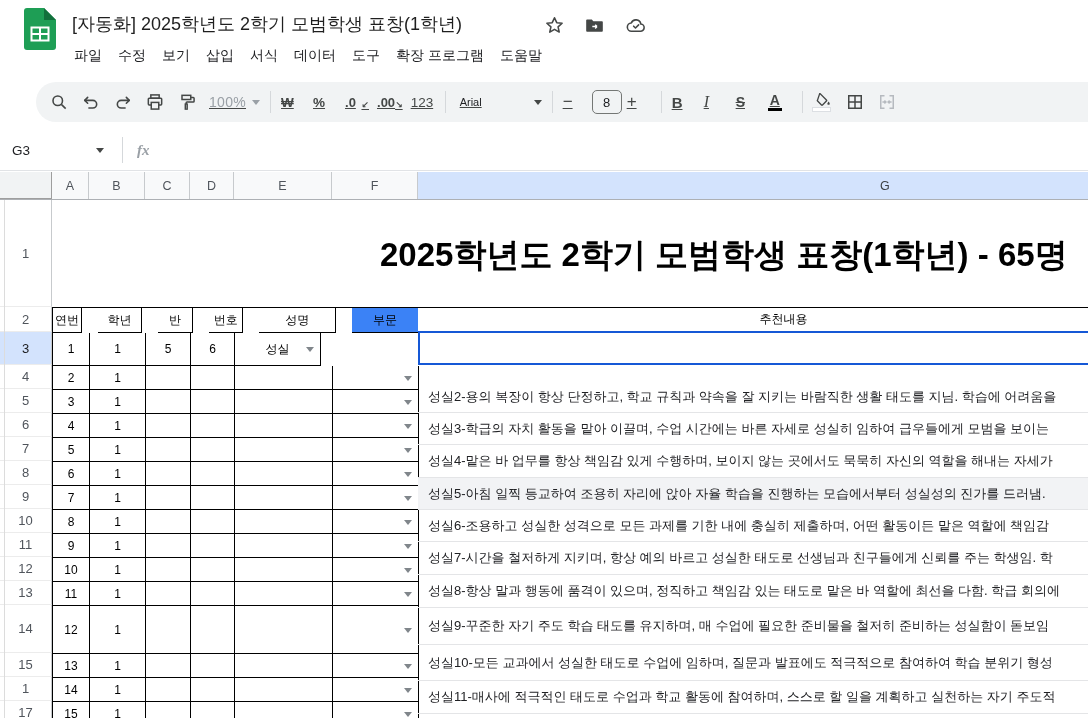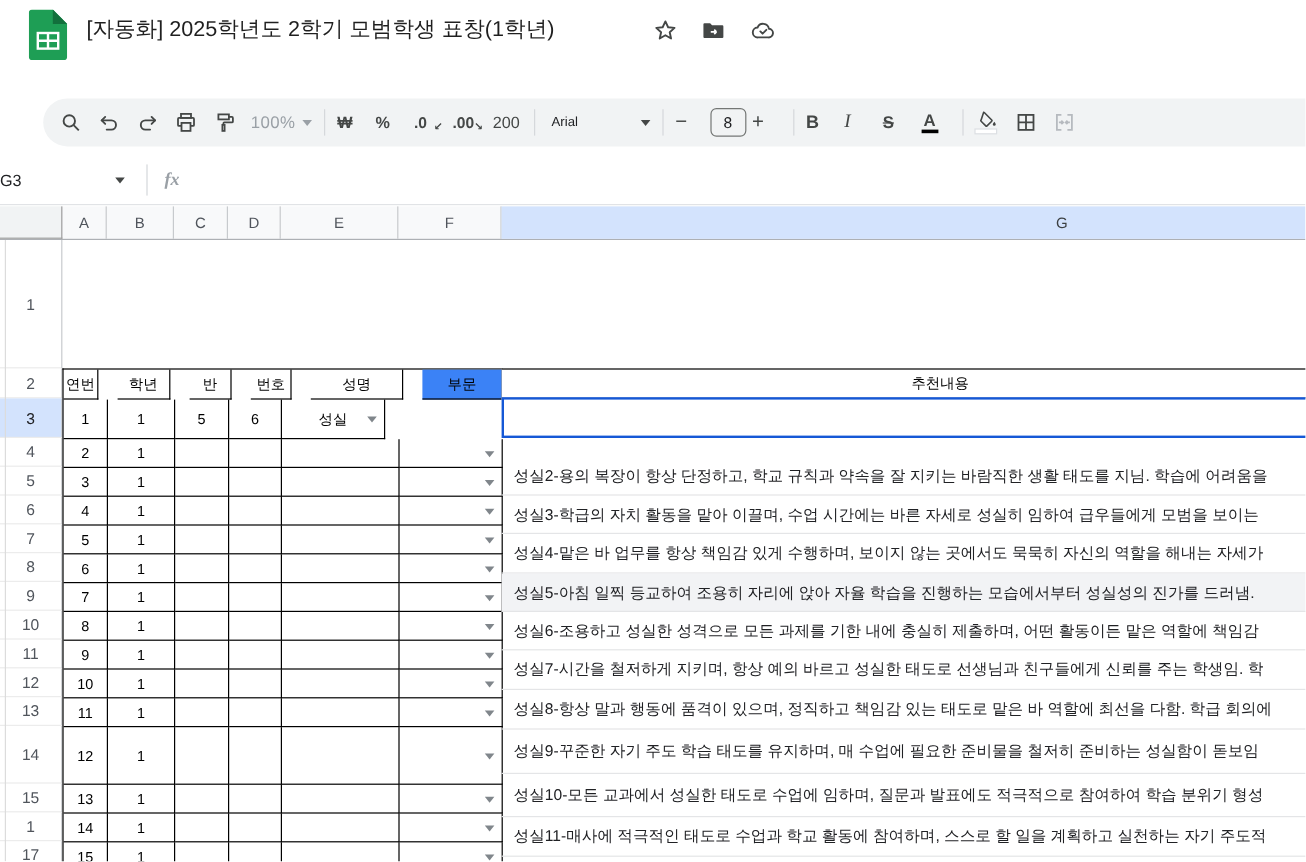--- a/index.html
+++ b/index.html
@@ -14,21 +14,21 @@
   .tb-icons svg { display:block; }
 
   
   .menubar { position:absolute; left:66px; top:44px; display:flex; }
   .menu-item { font-size:14px; color:#202124; padding:3px 8px; border-radius:4px; white-space:nowrap; }
 
   
   .toolbar { position:absolute; left:36px; top:82px; width:1120px; height:40px; background:#f1f3f4;
              border-radius:20px; display:flex; align-items:center; padding:0 10px; gap:2px; }
   .ti { height:30px; min-width:30px; display:flex; align-items:center; justify-content:space-between;
-        border-radius:4px; color:#444746; font-size:14px; padding:0 3px; }
+        border-radius:4px; color:#444746; font-size:14px; padding:0 3px;text-decoration:underline; }
   .ti svg { display:block; }
   .sep { width:1px; height:22px; background:#d5d8db; margin:0 5px; }
   .zoom-lbl { color:#9aa0a6; font-size:14px; letter-spacing:.3px; }
   .caret { width:0; height:0; border-left:4.5px solid transparent; border-right:4.5px solid transparent;
            border-top:5px solid #444746; margin-left:6px; }
   .caret.dim { border-top-color:#9aa0a6; }
   .num-fmt { font-size:13.5px; font-weight:bold; color:#444746; }
   .dec { font-size:13px; font-weight:bold; color:#444746; position:relative; }
   .dec small { font-size:9px; position:relative; top:3px; }
   .font-name { font-size:11px; color:#202124; min-width:52px; text-align:left; padding-left:4px; }
@@ -37,21 +37,21 @@
   .bold-b { font-weight:bold; font-size:15px; }
   .ital-i { font-style:italic; font-family:"Liberation Serif",serif; font-size:16px; }
   .strike-s { text-decoration:line-through; font-size:14px; font-weight:bold; }
   .tcolor { font-size:14px; font-weight:bold; line-height:13px; border-bottom:3.5px solid #000; padding:0 2px 1px 2px; }
   .fillwrap { display:flex; flex-direction:column; align-items:center; gap:1px; }
   .fillbar { width:17px; height:3.5px; background:#fff; box-shadow:0 0 0 1px #dcdfe3; }
 
   
   .formula-row { position:absolute; left:0; top:130px; width:1088px; height:41px; border-bottom:1px solid #e1e3e6;
                  display:flex; align-items:center; }
-  .name-box { width:100px; font-size:13.5px; color:#202124; }
+  .name-box { width:100px; padding-left:12px; font-size:13.5px; color:#202124; }
   .fx { font-family:"Liberation Serif",serif; font-style:italic; color:#9aa0a6; font-size:15px; font-weight:bold; }
 
   
   .colheads { position:absolute; left:0; top:172px; width:1088px; height:28px; display:flex;
               border-bottom:1px solid #adb0b4; background:#f8f9fa; }
   .corner { width:52px; height:100%; background:#f1f3f4; border-right:1px solid #9e9e9e; border-bottom:1px solid #9e9e9e; margin-bottom:-1px; }
   .ch { height:100%; display:flex; align-items:center; justify-content:center; font-size:12.5px;
         color:#50555c; border-right:1px solid #c7cacd; }
   .ch:nth-child(2){width:37px}.ch:nth-child(3){width:56px}.ch:nth-child(4){width:45px}
   .ch:nth-child(5){width:44px}.ch:nth-child(6){width:98px}.ch:nth-child(7){width:86px}
@@ -130,20 +130,31 @@
       </svg>
     </span>
     <span>
       <svg width="24" height="21" viewBox="0 0 24 24" fill="none" stroke="#444746" stroke-width="1.8">
         <path d="M7 18.5a4.7 4.7 0 0 1-.4-9.4 5.7 5.7 0 0 1 10.9 1.2 4.1 4.1 0 0 1-.6 8.2Z" stroke-linejoin="round"></path>
         <path d="M9.3 12.8l2.1 2.1 3.6-3.6" stroke-linecap="round" stroke-linejoin="round"></path>
       </svg>
     </span>
   </div>
 
+  <div class="menubar">
+      <div class="menu-item">파일</div>
+      <div class="menu-item">수정</div>
+      <div class="menu-item">보기</div>
+      <div class="menu-item">삽입</div>
+      <div class="menu-item">서식</div>
+      <div class="menu-item">데이터</div>
+      <div class="menu-item">도구</div>
+      <div class="menu-item">확장 프로그램</div>
+      <div class="menu-item">도움말</div>
+    </div>
 
   <div class="toolbar">
     <div class="ti">
       <span>
         <svg width="20" height="20" viewBox="0 0 24 24" fill="none" stroke="#444746" stroke-width="1.9">
           <circle cx="10.5" cy="10.5" r="5.7"></circle>
             <path d="M14.8 14.8 20 20"></path>
         </svg>
       </span>
     </div>
@@ -194,21 +205,21 @@
       </div>
     <div class="ti dec">
         <span>.0</span>
         <small>↙</small>
       </div>
     <div class="ti dec">
         <span>.00</span>
         <small>↘</small>
       </div>
     <div class="ti num-fmt" style="font-weight:normal">
-        <span>200</span>
+        <span>123</span>
       </div>
     <div class="sep"></div>
     <div class="ti">
       <span class="font-name">Arial</span>
       <span class="caret" style="margin-left:26px"></span>
     </div>
     <div class="sep"></div>
     <div class="ti" style="font-size:17px">
         <span>−</span>
       </div>
@@ -291,20 +302,21 @@
       <div class="rh">11</div>
       <div class="rh">12</div>
       <div class="rh">13</div>
       <div class="rh">14</div>
       <div class="rh">15</div>
       <div class="rh">1</div>
       <div class="rh">17</div>
     </div>
   <div class="gutterline"></div>
 
+  <div class="sheet-title">2025학년도 2학기 모범학생 표창(1학년) - 65명</div>
 
   <div class="tbl">
     <div class="trow hrow">
       <div class="cell c0">연번</div>
       <div class="cell c1">학년</div>
       <div class="cell c2">반</div>
       <div class="cell c3">번호</div>
       <div class="cell c4">성명</div>
       <div class="cell c5 cell-bumun">부문</div>
     </div>

